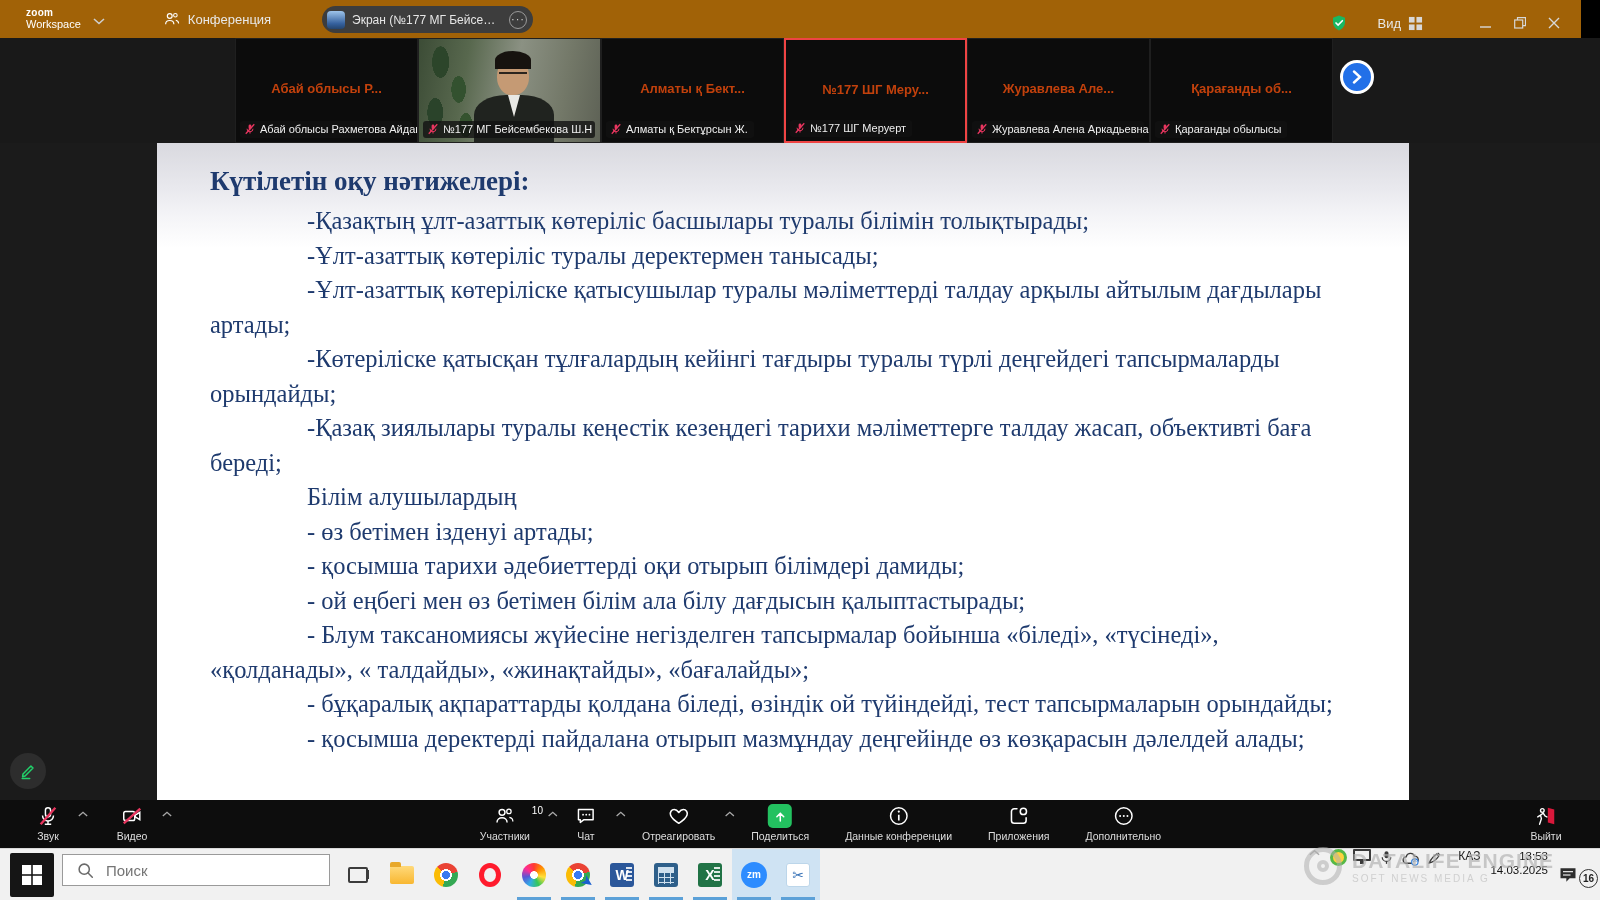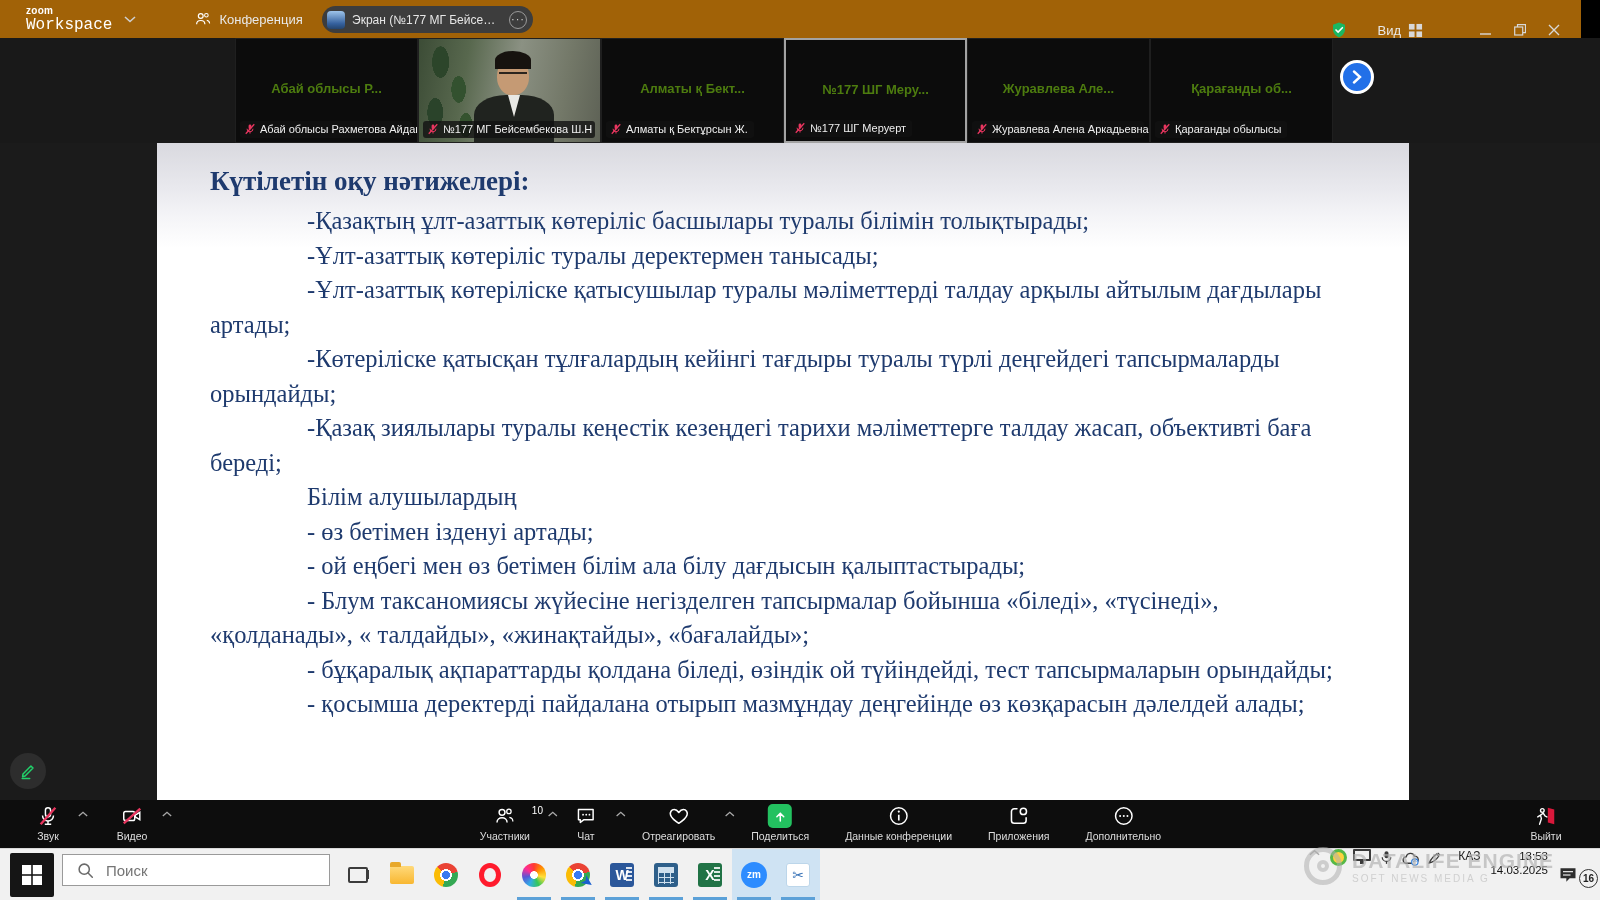--- a/index.html
+++ b/index.html
@@ -5,41 +5,41 @@
   * { margin:0; padding:0; box-sizing:border-box; }
   html,body { width:1600px; height:900px; overflow:hidden; background:#000; }
   body { font-family:"Liberation Sans", sans-serif; position:relative; }
 
   
   .titlebar { position:absolute; left:0; top:0; width:1581px; height:38px; background:#a16207;
     display:flex; align-items:center; }
   .brand { display:flex; align-items:flex-start; margin-left:26px; color:#fff; }
   .brand-stack { display:flex; flex-direction:column; line-height:1; }
   .brand-top { font-size:10px; font-weight:bold; letter-spacing:.3px; }
-  .brand-bottom { font-size:16px; margin-top:1px;font-family:Liberation Mono, monospace; }
+  .brand-bottom { font-size:11px; margin-top:1px; }
   .brand-chev { margin-left:12px; margin-top:10px; }
   .menu-item { display:flex; align-items:center; gap:7px; color:#e8e8e8; font-size:13px; margin-left:58px; }
   .tab-pill { position:absolute; left:322px; top:6px; height:27px; background:#3d3d3d; border-radius:14px;
     display:flex; align-items:center; padding:0 6px 0 5px; gap:7px; color:#e6e6e6; font-size:12px; }
   .tab-avatar { width:18px; height:18px; border-radius:4px;
     background:linear-gradient(180deg,#9ec4ea 0%,#35619e 70%,#24456f 100%); }
   .tab-label { max-width:150px; white-space:nowrap; overflow:hidden; text-overflow:ellipsis; }
   .tab-more { width:18px; height:18px; border-radius:50%; border:1px solid #9a9a9a; color:#d6d6d6;
     font-size:11px; line-height:15px; text-align:center; letter-spacing:1px; }
-  .titlebar-right { position:absolute; right:0; top:11px; height:38px; display:flex; }
+  .titlebar-right { position:absolute; right:0; top:4px; height:38px; display:flex; }
   .view-group { display:flex; align-items:center; gap:7px; color:#e8e8e8; font-size:13px; margin-right:46px; }
   .winbtn { width:34px; height:38px; display:flex; align-items:center; justify-content:center; color:#d8d8d8; }
   .winbtn.close { margin-right:10px; }
 
   
   .strip-row { position:absolute; left:0; top:38px; width:1600px; height:105px; background:#191919; }
   .tiles { position:absolute; left:235px; top:0; display:flex; }
   .tile { position:relative; width:183px; height:105px; background:#0c0c0c; border:1px solid #1f1f1f; overflow:hidden; }
-  .tile.active { border:2px solid #a3a3a3; }
-  .tile-center-name { position:absolute; left:0; right:0; top:42px; text-align:center; color:#4d7c0f;
+  .tile.active { border:2px solid #ef4444; }
+  .tile-center-name { position:absolute; left:0; right:0; top:42px; text-align:center; color:#c2410c;
     font-weight:bold; font-size:13px; }
   .tile-label { position:absolute; left:4px; bottom:4px; background:rgba(18,18,18,.8); border-radius:3px;
     padding:2px 6px 3px 4px; color:#efefef; font-size:11px; display:flex; align-items:center; gap:4px;
     max-width:172px; white-space:nowrap; }
   .ph-bg { position:absolute; inset:0;
     background:linear-gradient(100deg,#3c4c36 0%,#58684e 26%,#8b9183 52%,#737868 78%,#5d6155 100%); }
   .ph-leaf { position:absolute; left:0; top:0; width:90px; height:105px;
     background:
       radial-gradient(ellipse 14px 26px at 24% 22%, #2c452a 0 60%, transparent 61%),
       radial-gradient(ellipse 12px 22px at 44% 48%, #33512f 0 60%, transparent 61%),
@@ -426,20 +426,21 @@
 <div class="stage">
   <div class="slide">
     <h1>Күтілетін оқу нәтижелері:</h1>
     <p>-Қазақтың ұлт-азаттық көтеріліс басшылары туралы білімін толықтырады;</p>
     <p>-Ұлт-азаттық көтеріліс туралы деректермен танысады;</p>
     <p>-Ұлт-азаттық көтеріліске қатысушылар туралы мәліметтерді талдау арқылы айтылым дағдылары артады;</p>
     <p>-Көтеріліске қатысқан тұлғалардың кейінгі тағдыры туралы түрлі деңгейдегі тапсырмаларды орындайды;</p>
     <p>-Қазақ зиялылары туралы кеңестік кезеңдегі тарихи мәліметтерге талдау жасап, объективті баға береді;</p>
     <p>Білім алушылардың</p>
     <p>- өз бетімен ізденуі артады;</p>
+    <p>- қосымша тарихи әдебиеттерді оқи отырып білімдері дамиды;</p>
     <p>- ой еңбегі мен өз бетімен білім ала білу дағдысын қалыптастырады;</p>
     <p>- Блум таксаномиясы жүйесіне негізделген тапсырмалар бойынша «біледі», «түсінеді», «қолданады»,  « талдайды», «жинақтайды», «бағалайды»;</p>
     <p>- бұқаралық ақпараттарды қолдана біледі, өзіндік ой түйіндейді, тест тапсырмаларын орындайды;</p>
     <p>- қосымша деректерді пайдалана отырып мазмұндау деңгейінде өз көзқарасын дәлелдей алады;</p>
   </div>
   <div class="annotate-btn">
     <svg width="20" height="20">
         <use href="#sym-pencil"></use>
       </svg>
   </div>

